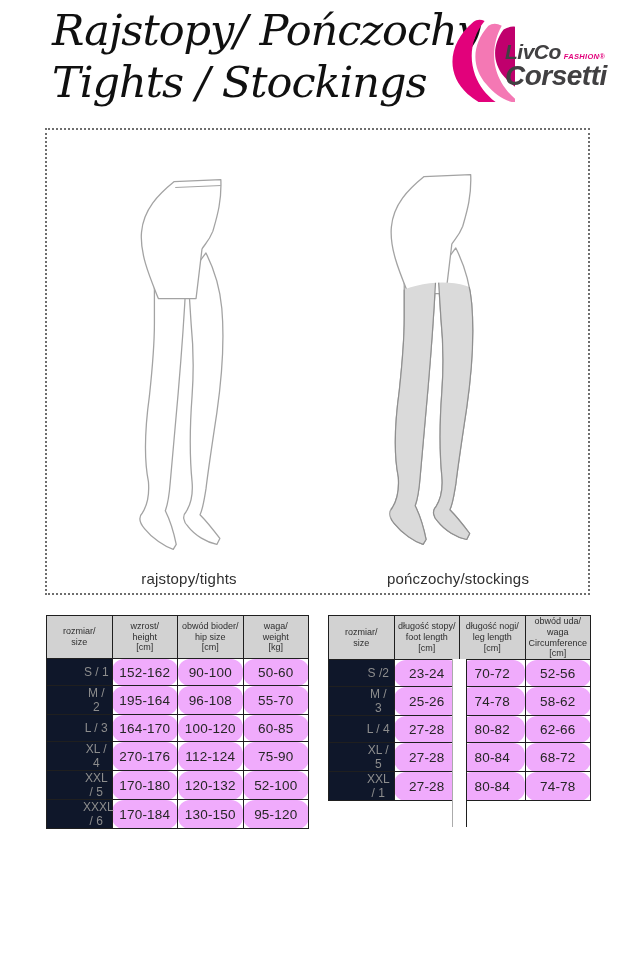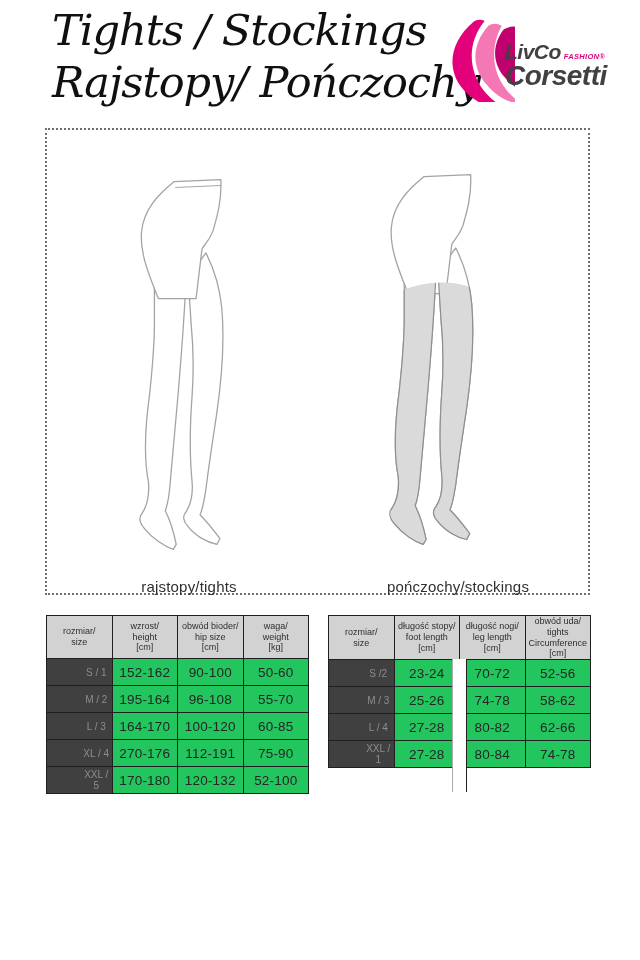--- a/index.html
+++ b/index.html
@@ -20,46 +20,46 @@
   .logo-fashion{font-size:7.5px;font-style:italic;font-weight:bold;color:#e2017b;margin-left:3px;letter-spacing:0.3px;}
   .logo-corsetti{font-size:28px;font-weight:bold;font-style:italic;color:#414042;letter-spacing:-0.5px;margin-top:-4px;}
 
   
   .figure-box{position:absolute;left:45px;top:128px;width:545px;height:467px;
               border:2px dotted #6e6e6e;box-sizing:border-box;}
   .legs-svg{position:absolute;left:0;top:0;width:100%;height:100%;}
   .white-part{fill:#ffffff;stroke:#a3a3a3;stroke-width:1.3;stroke-linejoin:round;}
   .gray-part{fill:#dadada;stroke:#8f8f8f;stroke-width:1.2;stroke-linejoin:round;}
   .lineonly{stroke:#a3a3a3;stroke-width:1;fill:none;}
-  .fig-label{position:absolute;top:440px;font-size:15px;color:#2f2f2f;text-align:center;letter-spacing:0.2px;margin-top:8px;}
+  .fig-label{position:absolute;top:440px;font-size:15px;color:#2f2f2f;text-align:center;letter-spacing:0.2px;}
   .fig-label.left{left:62px;width:160px;}
   .fig-label.right{left:321px;width:180px;text-align:center;}
 
   
   .tables{position:absolute;left:46px;top:615px;display:flex;gap:19px;}
   .table-wrap{position:relative;display:inline-block;}
   table.size-table{border-collapse:collapse;table-layout:fixed;width:263px;}
   .size-table th,.size-table td{border:1.5px solid #1f1f1f;text-align:center;vertical-align:middle;padding:0 2px;box-sizing:border-box;}
   .size-table th{background:#d2d2d2;font-size:9px;font-weight:normal;color:#2e2e2e;
                  white-space:pre-line;line-height:1.2;height:43px;}
   .size-table td{height:27px;}
-  .size-table td.size{background:#404040;color:#8d8d8d;font-size:10px;padding-left:36px;}
-  .size-table td.val{background:#22c55e;color:#262626;font-size:13.5px;letter-spacing:0.2px;}
+  .size-table td.size{background:#0f172a;color:#8d8d8d;font-size:12px;padding-left:36px;}
+  .size-table td.val{background:#f0abfc;color:#262626;font-size:13.5px;letter-spacing:0.2px;border-radius:12px;}
   
   .seam{position:absolute;left:124px;top:44px;bottom:2px;width:13px;background:#ffffff;
         border-left:1px solid #ababab;border-right:1.5px solid #1f1f1f;}
 </style>
 </head>
 <body>
 
 <div class="page">
 
   <div class="title">
+    <div class="tline">Rajstopy/ Pończochy</div>
     <div class="tline">Tights / Stockings</div>
-    <div class="tline">Rajstopy/ Pończochy</div>
   </div>
 
   <div class="logo">
     <svg class="logo-swirl" viewBox="0 0 78 86">
       <path d="M34,4 C8,26 4,58 28,80 C42,92 58,98 74,99 C54,88 42,76 36,60 C29,41 32,20 46,3 C42,1 38,1 34,4 Z" fill="#e2017b"></path>
       <path d="M50,8 C32,28 32,52 48,70 C58,82 70,89 84,90 C70,79 62,68 58,54 C54,40 56,22 64,8 C59,5 54,5 50,8 Z" fill="#f478b4"></path>
       <path d="M66,12 C54,28 54,46 66,61 C74,71 84,77 95,79 C86,67 81,57 79,45 C77,33 79,22 85,11 C79,8 72,8 66,12 Z" fill="#c0006d"></path>
     </svg>
     <div class="logo-text">
       <div class="logo-row1">
@@ -135,47 +135,53 @@
           </tr>
           <tr>
             <td class="size">L / 3</td>
             <td class="val">164-170</td>
             <td class="val">100-120</td>
             <td class="val">60-85</td>
           </tr>
           <tr>
             <td class="size">XL / 4</td>
             <td class="val">270-176</td>
-            <td class="val">112-191</td>
+            <td class="val">112-124</td>
             <td class="val">75-90</td>
           </tr>
           <tr>
             <td class="size">XXL / 5</td>
             <td class="val">170-180</td>
             <td class="val">120-132</td>
             <td class="val">52-100</td>
           </tr>
+          <tr>
+            <td class="size">XXXL / 6</td>
+            <td class="val">170-184</td>
+            <td class="val">130-150</td>
+            <td class="val">95-120</td>
+          </tr>
         </tbody>
       </table>
     </div>
 
     <div class="table-wrap">
       <table class="size-table">
         <thead>
           <tr>
             <th>rozmiar/
 size</th>
             <th>długość stopy/
 foot length
 [cm]</th>
             <th>długość nogi/
 leg length
 [cm]</th>
             <th>obwód uda/
-tights
+waga
 Circumference
 [cm]</th>
           </tr>
         </thead>
         <tbody>
           <tr>
             <td class="size">S /2</td>
             <td class="val">23-24</td>
             <td class="val">70-72</td>
             <td class="val">52-56</td>
@@ -186,20 +192,26 @@
             <td class="val">74-78</td>
             <td class="val">58-62</td>
           </tr>
           <tr>
             <td class="size">L / 4</td>
             <td class="val">27-28</td>
             <td class="val">80-82</td>
             <td class="val">62-66</td>
           </tr>
           <tr>
+            <td class="size">XL / 5</td>
+            <td class="val">27-28</td>
+            <td class="val">80-84</td>
+            <td class="val">68-72</td>
+          </tr>
+          <tr>
             <td class="size">XXL / 1</td>
             <td class="val">27-28</td>
             <td class="val">80-84</td>
             <td class="val">74-78</td>
           </tr>
         </tbody>
       </table>
       <div class="seam"></div>
     </div>
 

